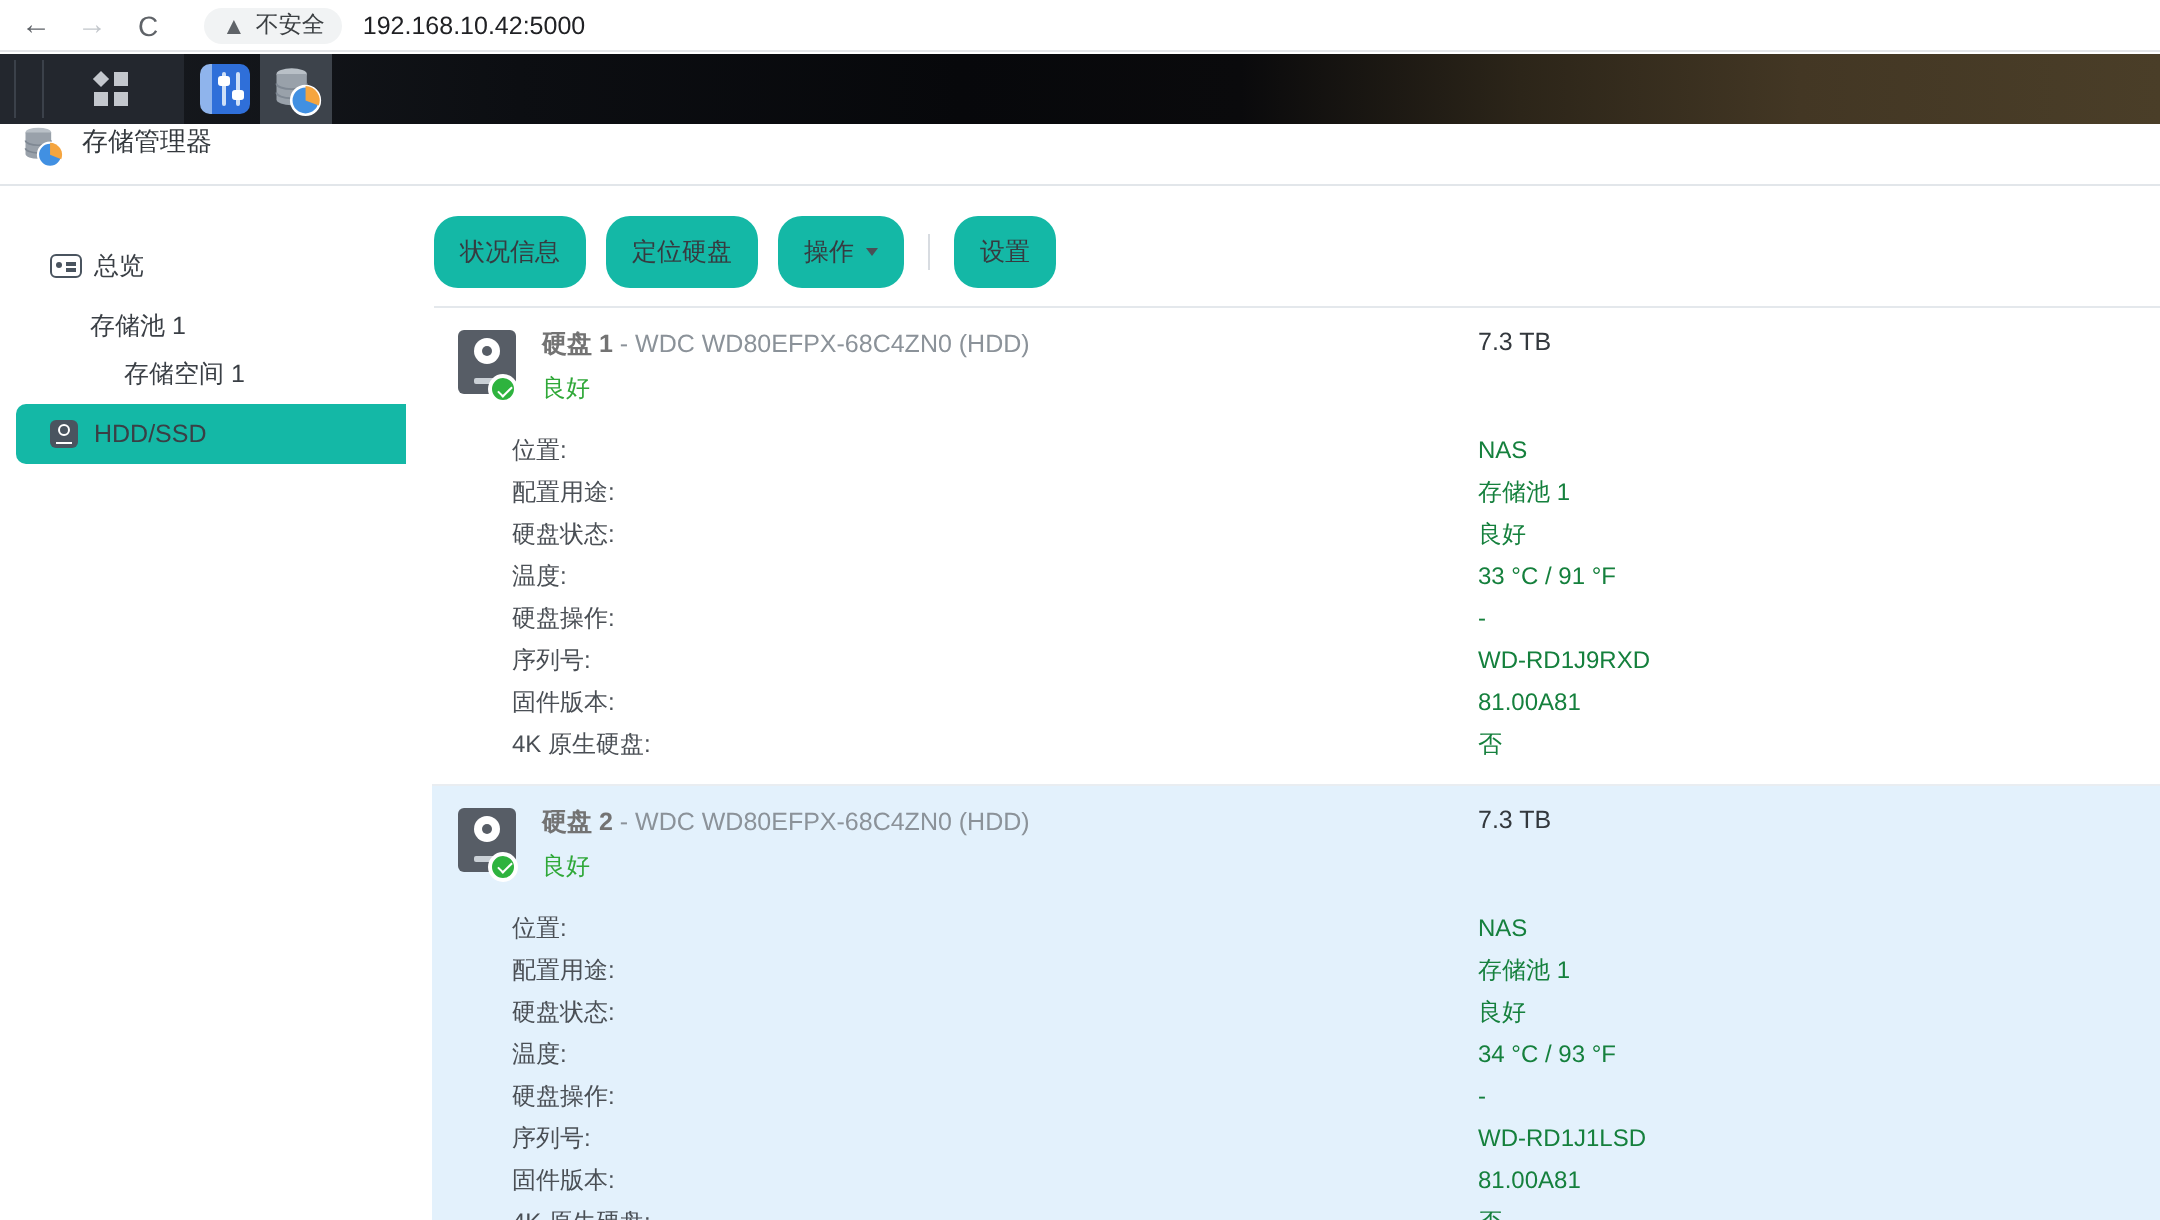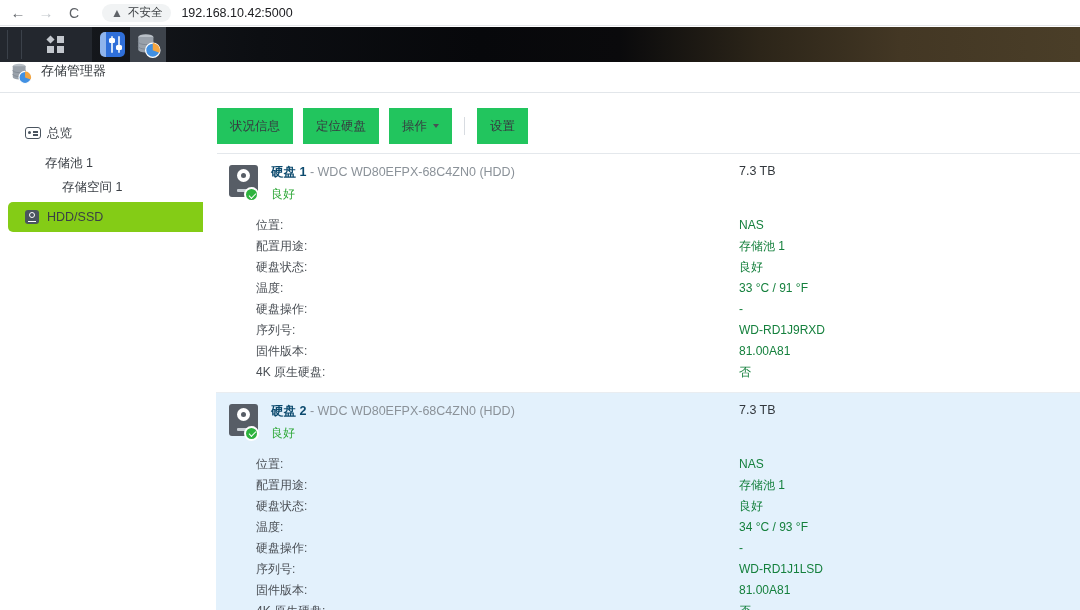--- a/index.html
+++ b/index.html
@@ -46,21 +46,21 @@
     border-bottom:1px solid #e2e6ea; display:flex; align-items:flex-start; }
   .win-title { font-size:13px; color:#33383d; margin-left:9px; }
 
   
   .sidebar { position:absolute; left:0; top:94px; width:226px; height:516px; background:#fff;
     border-right:1px solid #e2e6ea; padding-top:24px; }
   .sb-item { position:relative; display:flex; align-items:center; height:30px; margin:0 8px 4px 8px;
     border-radius:5px; cursor:pointer; color:#3a3f45; font-size:12.5px; }
   .sb-item .sb-ico { position:absolute; left:17px; }
   .sb-item .sb-label { margin-left:39px; }
-  .sb-item.selected { background:#84cc16; }
+  .sb-item.selected { background:#14b8a6; }
   .sb-sub { display:flex; align-items:center; height:23px; margin-bottom:1px; cursor:pointer;
     color:#3a3f45; font-size:12.5px; }
   .sb-sub.lv1 .sb-label { margin-left:45px; }
   .sb-sub.lv2 .sb-label { margin-left:62px; }
   .chev-up { position:absolute; right:30px; top:13px; width:7px; height:7px;
     border-top:1.5px solid #8a9096; border-right:1.5px solid #8a9096; transform:rotate(-45deg); }
 
   .ic-overview { position:relative; width:16px; height:12px; border:1.6px solid #4a545f; border-radius:3px; }
   .ic-overview::before { content:""; position:absolute; left:2px; top:3px; width:3px; height:3px;
     border-radius:50%; background:#4a545f; }
@@ -70,22 +70,22 @@
   .ic-volume::before { content:""; position:absolute; left:3.2px; top:1px; width:1.6px; height:6.8px;
     background:#4a545f; box-shadow:4px 0 0 #4a545f; }
   .ic-disk { position:relative; width:14px; height:14px; background:#4a545f; border-radius:3px; }
   .ic-disk::before { content:""; position:absolute; left:3.5px; top:2px; width:4px; height:4px;
     border:1.5px solid #fff; border-radius:50%; }
   .ic-disk::after { content:""; position:absolute; left:3px; bottom:2px; width:8px; height:1.5px; background:#fff; }
 
   
   .content { position:absolute; left:203px; top:94px; width:877px; height:516px; background:#fff; }
   .toolbar { display:flex; align-items:center; padding:14px 0 0 14px; gap:10px; }
-  .tb-btn { display:inline-flex; align-items:center; height:25px; padding:18px 13px; border-radius:0;
-    background:#22c55e; color:#363b40; font-size:12.5px; cursor:pointer; gap:6px; }
+  .tb-btn { display:inline-flex; align-items:center; height:25px; padding:18px 13px; border-radius:12px;
+    background:#14b8a6; color:#363b40; font-size:12.5px; cursor:pointer; gap:6px; }
   .caret-down { width:0; height:0; border-left:3.5px solid transparent; border-right:3.5px solid transparent;
     border-top:4px solid #4a4f55; }
   .tb-sep { width:1px; height:18px; background:#d8dce1; margin:0 2px; }
   .content-rule { margin:9px 0 0 14px; border-bottom:1px solid #e4e8ec; }
 
   .drive-row { position:relative; margin-left:13px; padding:9px 0 13px 0; }
   .drive-row.selected { background:#e3f1fc; }
   .drive-row + .drive-row { border-top:1px solid #e9edf1; }
   .drv-head { position:relative; min-height:31px; }
   .drv-icon { position:absolute; left:11px; top:2px; width:34px; height:35px; }
@@ -93,21 +93,21 @@
   .drv-body::before { content:""; position:absolute; left:8px; top:4px; width:13px; height:13px;
     background:#fff; border-radius:50%; }
   .drv-body::after { content:""; position:absolute; left:12px; top:8px; width:5px; height:5px;
     background:#575d66; border-radius:50%; }
   .drv-slot { position:absolute; left:8px; bottom:5px; width:17px; height:3px; background:#cad0d6; border-radius:1px; }
   .drv-badge { position:absolute; right:2px; bottom:-2px; width:15px; height:15px; background:#2eb33e;
     border:2px solid #fff; border-radius:50%; }
   .drv-badge::after { content:""; position:absolute; left:3.2px; top:3.6px; width:6px; height:3px;
     border-left:1.8px solid #fff; border-bottom:1.8px solid #fff; transform:rotate(-45deg); }
   .drv-titleline { margin-left:55px; font-size:12.5px; padding-top:1px; }
-  .drv-name { font-weight:bold; color:#0c4a6e; }
+  .drv-name { font-weight:bold; color:#737373; }
   .drv-model { color:#8b9299; }
   .drv-status { margin-left:55px; margin-top:5px; font-size:12px; }
   .drv-size { position:absolute; left:523px; top:1px; font-size:12.5px; color:#33383d; }
   .ok-text { color:#2fa838; }
   .details { margin:16px 0 0 40px; display:grid; grid-template-columns:483px auto; row-gap:8.5px;
     font-size:12px; line-height:12.5px; }
   .d-label { color:#4a4f55; }
   .d-value { color:#15803d; }
 </style>
 </head>

